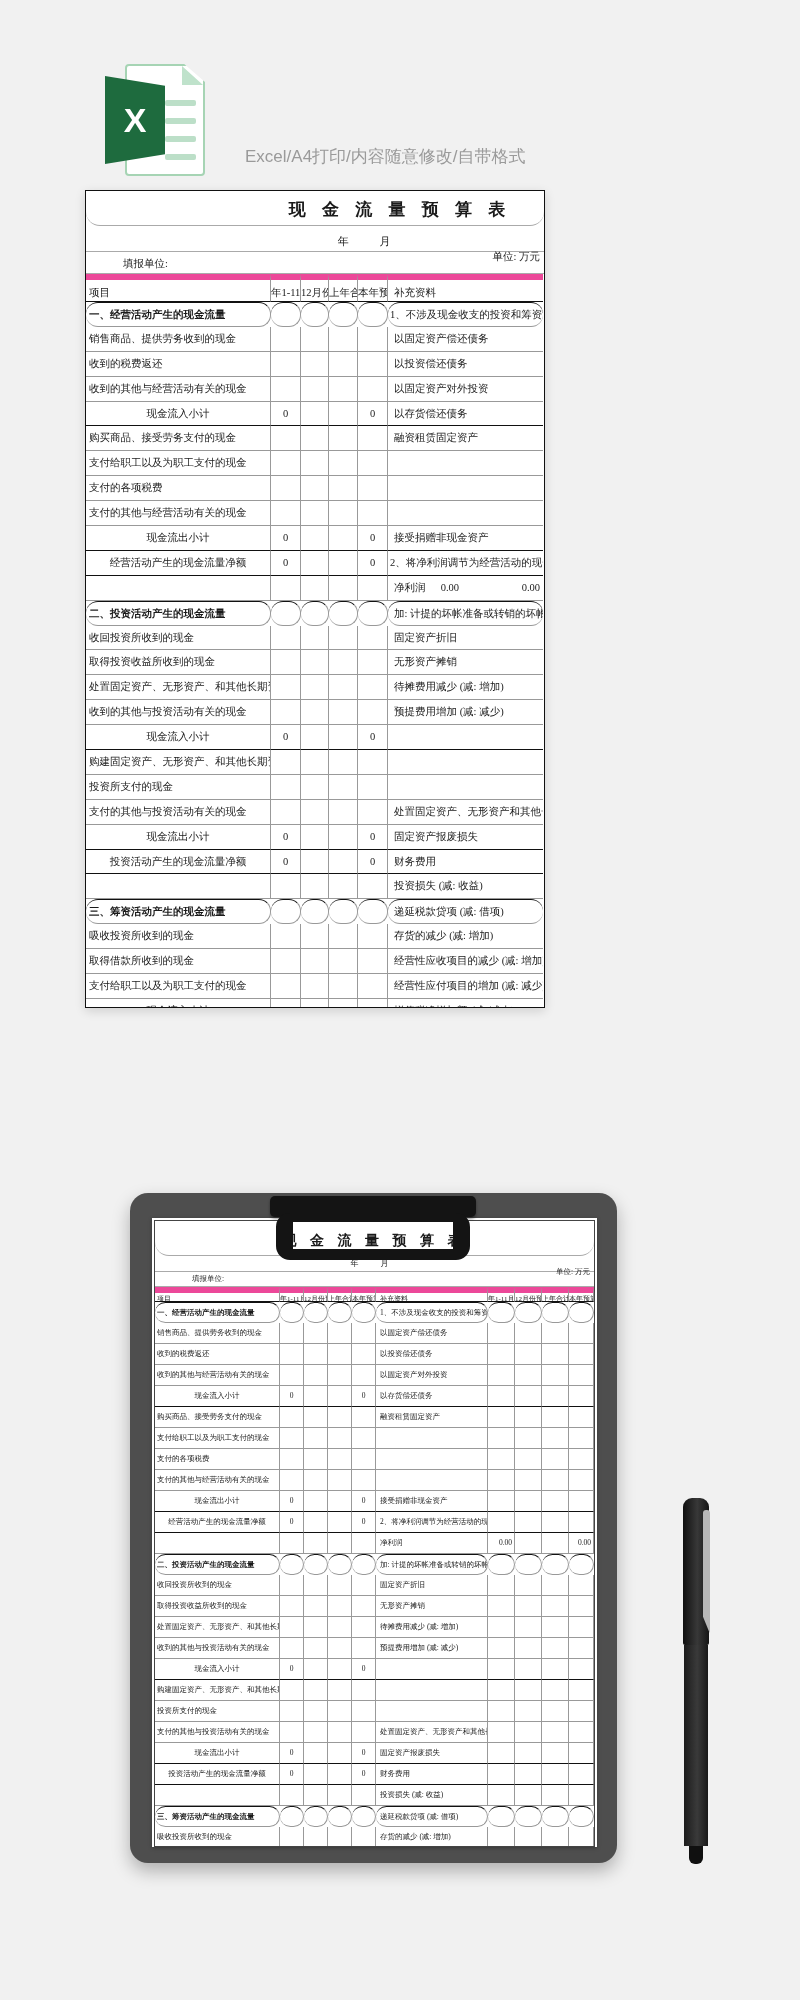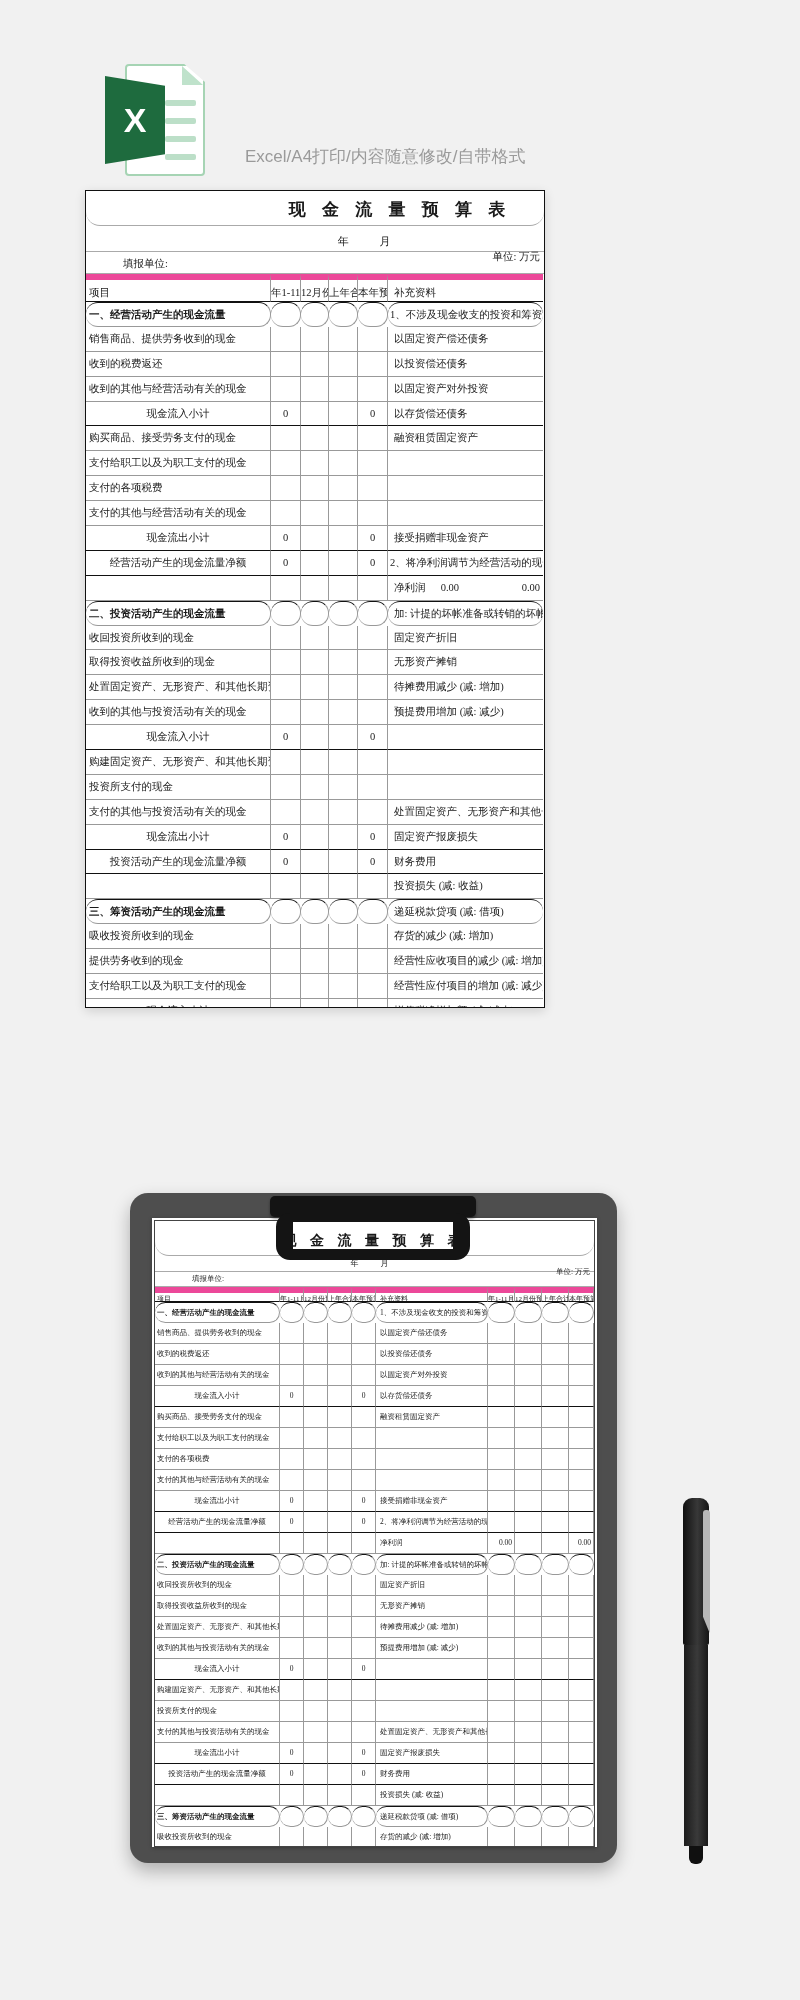--- a/index.html
+++ b/index.html
@@ -337,21 +337,21 @@
     </div>
     <div class="trow">
       <div class="cell item">吸收投资所收到的现金</div>
       <div class="cell num"></div>
       <div class="cell num"></div>
       <div class="cell num"></div>
       <div class="cell num"></div>
       <div class="cell supp"><span class="rlabel">存货的减少 (减: 增加)</span></div>
     </div>
     <div class="trow">
-      <div class="cell item">提供劳务收到的现金</div>
+      <div class="cell item">取得借款所收到的现金</div>
       <div class="cell num"></div>
       <div class="cell num"></div>
       <div class="cell num"></div>
       <div class="cell num"></div>
       <div class="cell supp"><span class="rlabel">经营性应收项目的减少 (减: 增加)</span></div>
     </div>
     <div class="trow">
       <div class="cell item">支付给职工以及为职工支付的现金</div>
       <div class="cell num"></div>
       <div class="cell num"></div>

